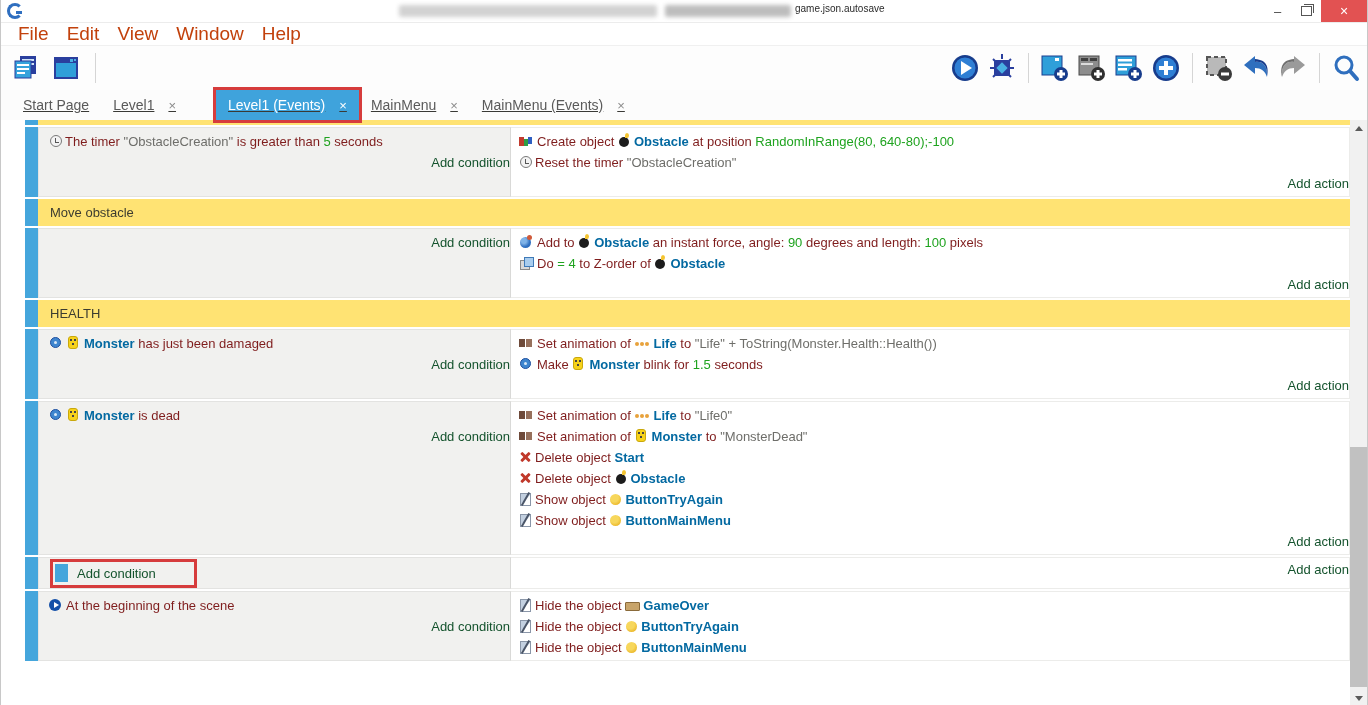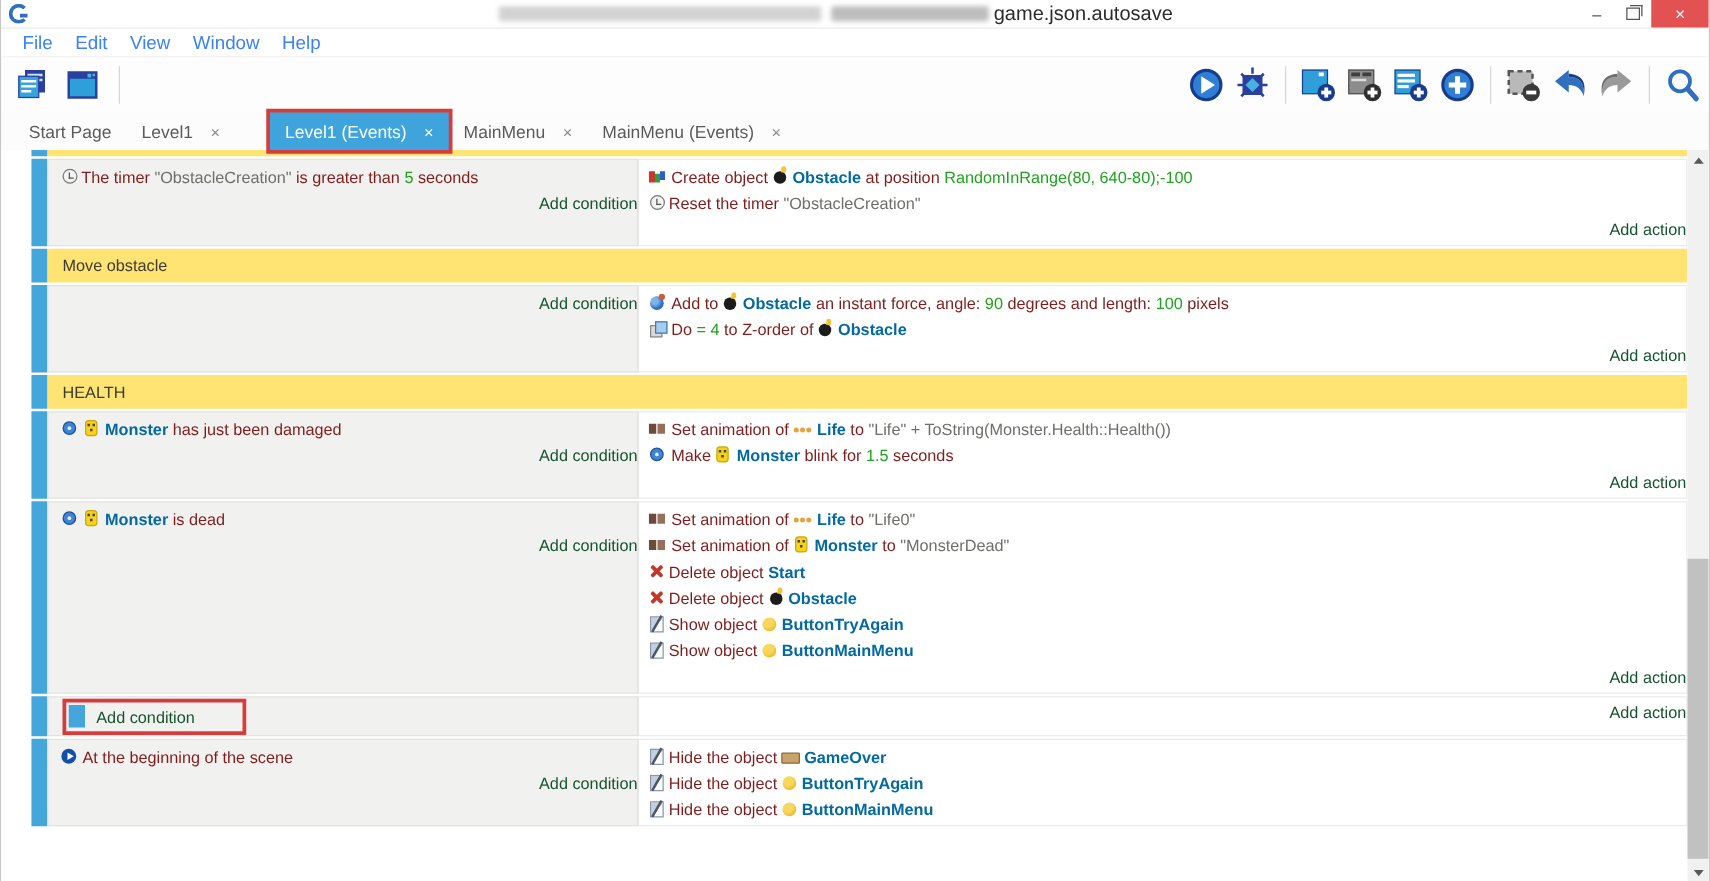--- a/index.html
+++ b/index.html
@@ -5,38 +5,38 @@
   html,body{margin:0;padding:0;}
   body{width:1368px;height:705px;overflow:hidden;background:#fff;
        font-family:"Liberation Sans","DejaVu Sans",sans-serif;font-size:13px;color:#3a3a36;
        border-left:1px solid #c8c8c8;border-right:1px solid #c8c8c8;box-sizing:border-box;position:relative;}
   
   .titlebar{height:22px;background:#ffffff;display:flex;align-items:center;position:relative;border-bottom:1px solid #ececec;}
   .app-logo{width:16px;height:16px;margin-left:6px;border:3px solid #2f6fc0;border-radius:50%;border-right-color:transparent;position:relative;box-sizing:border-box;}
   .app-logo:after{content:'';position:absolute;right:-2px;top:5px;width:6px;height:3px;background:#2f6fc0;}
   .blur1{position:absolute;left:398px;top:5px;width:258px;height:12px;background:#d2d2d2;filter:blur(2px);border-radius:2px;}
   .blur2{position:absolute;left:664px;top:5px;width:126px;height:12px;background:#bdbdbd;filter:blur(2px);border-radius:2px;}
-  .title-text{position:absolute;left:794px;top:3px;color:#2b2b2b;font-size:16px;}
+  .title-text{position:absolute;left:794px;top:3px;color:#2b2b2b;font-size:10px;}
   .win-controls{position:absolute;right:0;top:0;height:22px;display:flex;}
   .win-btn{width:29px;height:22px;display:flex;align-items:center;justify-content:center;color:#444;font-size:13px;}
   .win-max-glyph{width:9px;height:8px;border:1px solid #555;position:relative;}
   .win-max-glyph:before{content:'';position:absolute;left:2px;top:-3px;width:9px;height:8px;border:1px solid #555;border-bottom:none;border-left:none;}
   .win-close{width:46px;background:#e25252;color:#fff;font-size:14px;}
   
   .menubar{height:22px;background:#fff;display:flex;align-items:center;padding-left:8px;border-bottom:1px solid #f0f0f0;}
-  .menu-item{padding:0 9px;color:#3b82f6;font-size:15px;cursor:default;}
+  .menu-item{padding:0 9px;color:#c2410c;font-size:19px;cursor:default;}
   
   .toolbar{height:44px;background:#fdfdfd;display:flex;align-items:center;position:relative;}
   .tb-left{display:flex;align-items:center;gap:10px;padding-left:10px;}
   .tb-right{position:absolute;right:6px;display:flex;align-items:center;gap:7px;}
   .tb-sep{width:1px;height:30px;background:#d5d5d5;margin:0 4px;}
   .tb-icon{width:30px;height:30px;display:flex;align-items:center;justify-content:center;}
   .tb-icon svg{display:block;}
   
-  .tabbar{height:30px;background:#fcfcfc;display:flex;align-items:stretch;padding-left:10px;}
+  .tabbar{height:30px;background:#fcfcfc;display:flex;align-items:stretch;padding-left:10px;text-decoration:underline;}
   .tab{display:flex;align-items:center;padding:0 12px;color:#5a5a5a;font-size:14px;gap:14px;white-space:nowrap;}
   .tab .tab-close{color:#8a8a8a;font-size:13px;}
   .tab.sel{background:#3fa3dc;color:#fff;}
   .tab.sel .tab-close{color:#fff;}
   .tab.ann{box-shadow:0 0 0 3px #d63c3c;position:relative;z-index:5;margin-left:28px;}
   
   .events{position:relative;height:587px;background:#fff;overflow:hidden;}
   .sheet{position:absolute;left:24px;top:0;right:17px;bottom:0;overflow:hidden;}
   .block{display:flex;margin-bottom:2px;position:relative;}
   .block:before{content:'';position:absolute;left:-20px;top:10px;width:17px;height:1px;background:#bdbdbd;}

